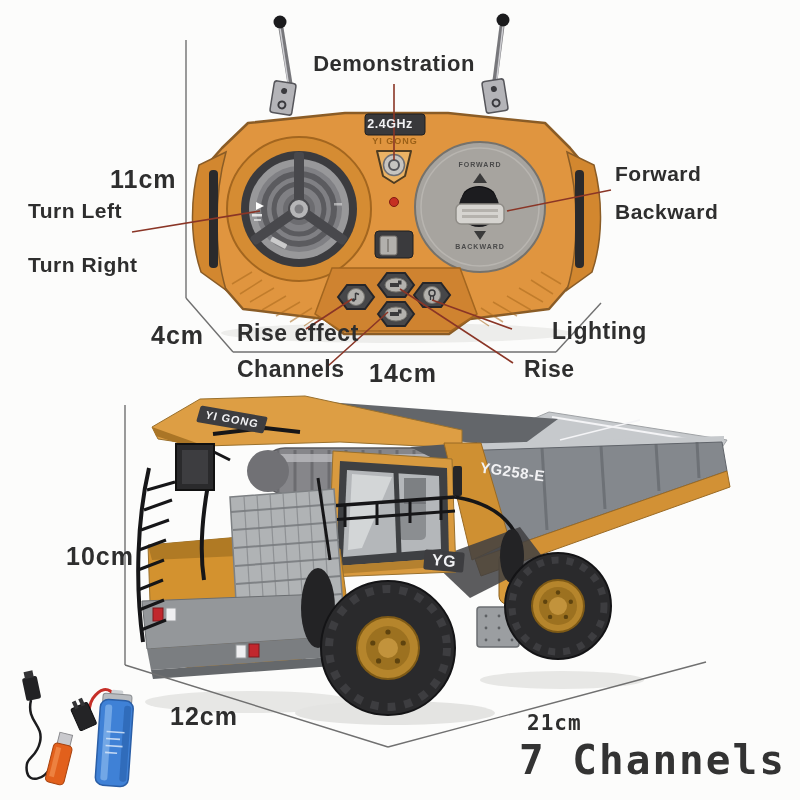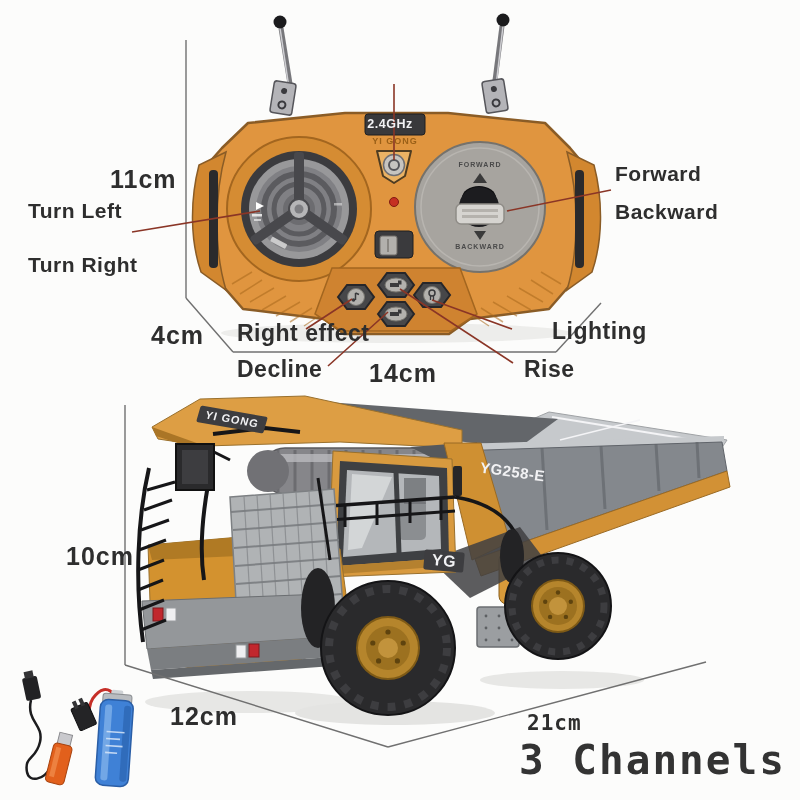--- a/index.html
+++ b/index.html
@@ -388,37 +388,38 @@
     <line x1="394" y1="84" x2="394" y2="160"></line>
     <line x1="132" y1="232" x2="260" y2="211"></line>
     <line x1="611" y1="190" x2="507" y2="211"></line>
     <line x1="352" y1="299" x2="306" y2="329"></line>
     <line x1="432" y1="300" x2="512" y2="329"></line>
     <line x1="388" y1="312" x2="328" y2="366"></line>
     <line x1="400" y1="289" x2="513" y2="363"></line>
   </g>
 </svg>
 
+<div class="lbl" style="left:311px;top:53px;width:166px;text-align:center;font-size:22px;">Demonstration</div>
 <div class="lbl" style="left:28px;top:200px;font-size:21px;">Turn Left</div>
 <div class="lbl" style="left:28px;top:254px;font-size:21px;">Turn Right</div>
 <div class="lbl" style="left:615px;top:163px;font-size:21px;">Forward</div>
 <div class="lbl" style="left:615px;top:201px;font-size:21px;">Backward</div>
-<div class="lbl" style="left:237px;top:322px;font-size:23px;">Right effect</div>
+<div class="lbl" style="left:237px;top:322px;font-size:23px;">Rise effect</div>
 <div class="lbl" style="left:516px;top:320px;font-size:23px;margin-left:36px;">Lighting</div>
-<div class="lbl" style="left:237px;top:358px;font-size:23px;">Decline</div>
+<div class="lbl" style="left:237px;top:358px;font-size:23px;">Channels</div>
 <div class="lbl" style="left:517px;top:358px;font-size:23px;margin-left:7px;">Rise</div>
 
 <div class="lbl dim" style="left:110px;top:167px;font-size:25px;">11cm</div>
 <div class="lbl dim" style="left:151px;top:323px;font-size:25px;">4cm</div>
 <div class="lbl dim" style="left:369px;top:361px;font-size:25px;">14cm</div>
 <div class="lbl dim" style="left:66px;top:544px;font-size:25px;text-align:right;">10cm</div>
 <div class="lbl dim" style="left:170px;top:704px;font-size:25px;">12cm</div>
 <div class="lbl dim mono" style="left:502px;top:713px;font-size:21px;letter-spacing:1px;">21cm</div>
 
-<div class="lbl mono" style="left:494px;top:740px;font-size:41px;letter-spacing:2px;color:#333;">3 Channels</div>
+<div class="lbl mono" style="left:494px;top:740px;font-size:41px;letter-spacing:2px;color:#333;">7 Channels</div>
 
 <div class="lbl onart" style="left:366px;top:118px;width:48px;text-align:center;font-size:12.5px;">2.4GHz</div>
 <div class="lbl" style="left:363px;top:137px;width:64px;text-align:center;font-size:9px;color:#9a6018;letter-spacing:1px;">YI GONG</div>
 <div class="lbl" style="left:451px;top:161px;width:58px;text-align:center;font-size:7px;color:#4a4a4a;letter-spacing:1px;">FORWARD</div>
 <div class="lbl" style="left:448px;top:243px;width:64px;text-align:center;font-size:7px;color:#4a4a4a;letter-spacing:1px;">BACKWARD</div>
 
 <div class="lbl onart badge-dark" style="left:198px;top:411px;font-size:11px;padding:3px 7px;letter-spacing:1px;transform:rotate(10deg) skewX(-6deg);">YI GONG</div>
 <div class="lbl onart" style="left:480px;top:464px;font-size:15px;transform:rotate(8deg);letter-spacing:.5px;">YG258-E</div>
 <div class="lbl onart badge-dark" style="left:424px;top:551px;width:32px;text-align:center;font-size:16px;padding:2px 4px;transform:rotate(5deg);">YG</div>
 

